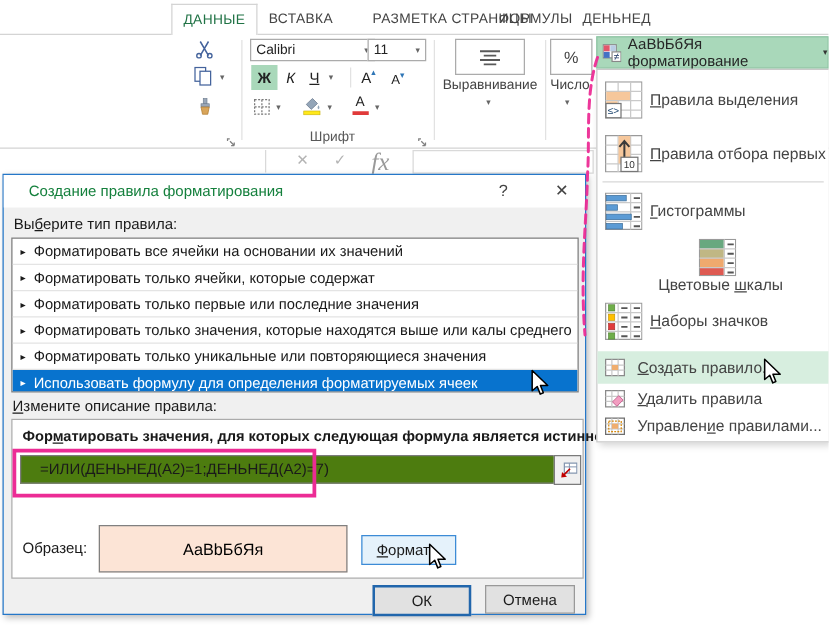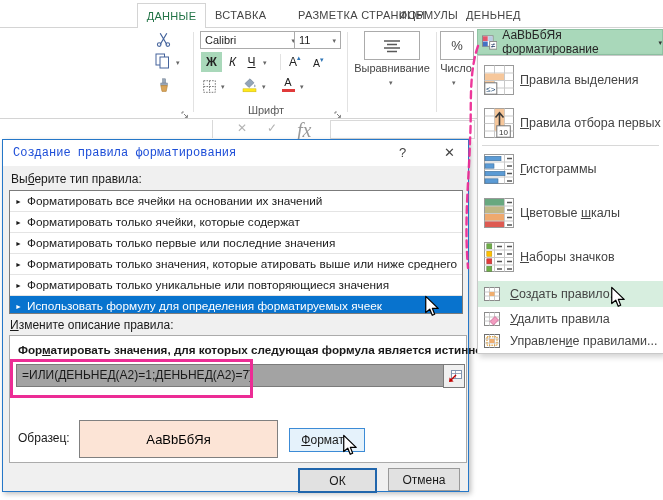--- a/index.html
+++ b/index.html
@@ -161,47 +161,47 @@
 
   <div class="abs" style="left:0;top:118px;width:663px;height:1px;background:#d4d4d4;"></div>
   <div class="abs" style="left:212px;top:120px;width:1px;height:18px;background:#d9d9d9;"></div>
   <span class="abs" style="left:237px;top:121px;font-size:12px;color:#b3b3b3;">✕</span>
   <span class="abs" style="left:267px;top:121px;font-size:12px;color:#b3b3b3;">✓</span>
   <span class="abs" style="left:297px;top:119px;font-size:20px;color:#9a9a9a;font-family:'Liberation Serif',serif;font-style:italic;">fx</span>
   <div class="abs" style="left:330px;top:120px;width:143px;height:17px;border:1px solid #d9d9d9;background:#fff;"></div>
 
   <div class="dialog">
     <div class="dtitlebar">
-      <span class="abs nowrap" style="left:10px;top:6px;font-size:12px;color:#1d4ed8;font-family:Liberation Mono, monospace;">Создание правила форматирования</span>
+      <span class="abs nowrap" style="left:20px;top:6px;font-size:12px;color:#15803d;">Создание правила форматирования</span>
       <span class="abs" style="left:396px;top:5px;font-size:13px;color:#444;">?</span>
       <span class="abs" style="left:441px;top:5px;font-size:13px;color:#444;">✕</span>
     </div>
 
     <div class="abs nowrap" style="left:8px;top:32px;color:#1a1a1a;">
       <span>Вы</span><span class="accel">б</span><span>ерите тип правила:</span>
     </div>
 
     <div class="listbox">
       <div class="rule-row"><span class="bullet">►</span><span>Форматировать все ячейки на основании их значений</span></div>
       <div class="rule-row"><span class="bullet">►</span><span>Форматировать только ячейки, которые содержат</span></div>
       <div class="rule-row"><span class="bullet">►</span><span>Форматировать только первые или последние значения</span></div>
-      <div class="rule-row"><span class="bullet">►</span><span>Форматировать только значения, которые атировать выше или ниже среднего</span></div>
+      <div class="rule-row"><span class="bullet">►</span><span>Форматировать только значения, которые находятся выше или калы среднего</span></div>
       <div class="rule-row"><span class="bullet">►</span><span>Форматировать только уникальные или повторяющиеся значения</span></div>
       <div class="rule-row sel"><span class="bullet">►</span><span>Использовать формулу для определения форматируемых ячеек</span></div>
     </div>
 
     <div class="abs nowrap" style="left:7px;top:178px;color:#1a1a1a;">
       <span></span><span class="accel">И</span><span>змените описание правила:</span>
     </div>
 
     <div class="groupbox">
       <div class="abs nowrap" style="left:8px;top:7px;font-weight:bold;font-size:11.7px;color:#1a1a1a;">
         <span>Фор</span><span class="accel">м</span><span>атировать значения, для которых следующая формула является истинной:</span>
       </div>
-      <div class="abs" style="left:6px;top:28px;width:421px;height:21px;border:1px solid #7b7b7b;background:#a3a3a3;line-height:21px;padding-left:5px;font-size:12px;color:#1a1a1a;white-space:nowrap;overflow:hidden;">=ИЛИ(ДЕНЬНЕД(A2)=1;ДЕНЬНЕД(A2)=7)</div>
+      <div class="abs" style="left:6px;top:28px;width:421px;height:21px;border:1px solid #7b7b7b;background:#4d7c0f;line-height:21px;padding-left:15px;font-size:12px;color:#1a1a1a;white-space:nowrap;overflow:hidden;">=ИЛИ(ДЕНЬНЕД(A2)=1;ДЕНЬНЕД(A2)=7)</div>
       <div class="abs" style="left:433px;top:28px;width:20px;height:22px;border:1px solid #7b7b7b;background:#f0f0f0;display:flex;align-items:center;justify-content:center;">
         <svg width="16" height="16" viewBox="0 0 16 16">
           <rect x="5.5" y="2.5" width="10" height="8" fill="#fff" stroke="#8496B0"></rect>
           <path d="M5.5,5.5 H15.5 M9.5,2.5 V10.5" stroke="#8496B0" stroke-width="0.8"></path>
           <path d="M10,7 L4.5,12.5" stroke="#C00000" stroke-width="1.4"></path>
           <polygon points="3,14 3.6,9.6 7.6,13.4" fill="#C00000"></polygon>
         </svg>
       </div>
       <span class="abs" style="left:8px;top:95px;color:#1a1a1a;">Образец:</span>
       <div class="abs" style="left:69px;top:84px;width:197px;height:36px;border:1px solid #808080;background:#FCE4D6;display:flex;align-items:center;justify-content:center;font-size:13px;color:#000;">АаВbБбЯя</div>
@@ -258,21 +258,21 @@
           <rect x="1" y="2.3" width="16" height="4.4" fill="#5B9BD5" stroke="#41719C" stroke-width="0.6"></rect>
           <rect x="1" y="9.8" width="9" height="4.4" fill="#5B9BD5" stroke="#41719C" stroke-width="0.6"></rect>
           <rect x="1" y="17.3" width="20" height="4.4" fill="#5B9BD5" stroke="#41719C" stroke-width="0.6"></rect>
           <rect x="1" y="24.8" width="13" height="4.4" fill="#5B9BD5" stroke="#41719C" stroke-width="0.6"></rect>
           <path d="M23,4.5 H28 M23,12 H28 M23,19.5 H28 M23,27 H28" stroke="#555" stroke-width="1.5"></path>
         </svg>
       </span>
       <span class="lbl"><span></span><span class="accel">Г</span><span>истограммы</span></span>
     </div>
 
-    <div class="mi large" style="top:135px;height:44px;">
+    <div class="mi large" style="top:135px;height:44px;flex-direction:column;">
       <span class="ic">
         <svg width="30" height="30" viewBox="0 0 30 30">
           <rect x="0.5" y="0.5" width="29" height="29" fill="#fff" stroke="#9a9a9a"></rect>
           <rect x="1" y="1" width="19" height="7" fill="#68A87F"></rect>
           <rect x="1" y="8" width="19" height="7.5" fill="#C0B784"></rect>
           <rect x="1" y="15.5" width="19" height="7.5" fill="#EFA96E"></rect>
           <rect x="1" y="23" width="19" height="6" fill="#DE5A52"></rect>
           <path d="M20.5,0.5 V29.5 M0.5,8 H29.5 M0.5,15.5 H29.5 M0.5,23 H29.5" stroke="#c9c9c9" fill="none"></path>
           <path d="M23,4.5 H28 M23,12 H28 M23,19.5 H28 M23,27 H28" stroke="#555" stroke-width="1.5"></path>
         </svg>

